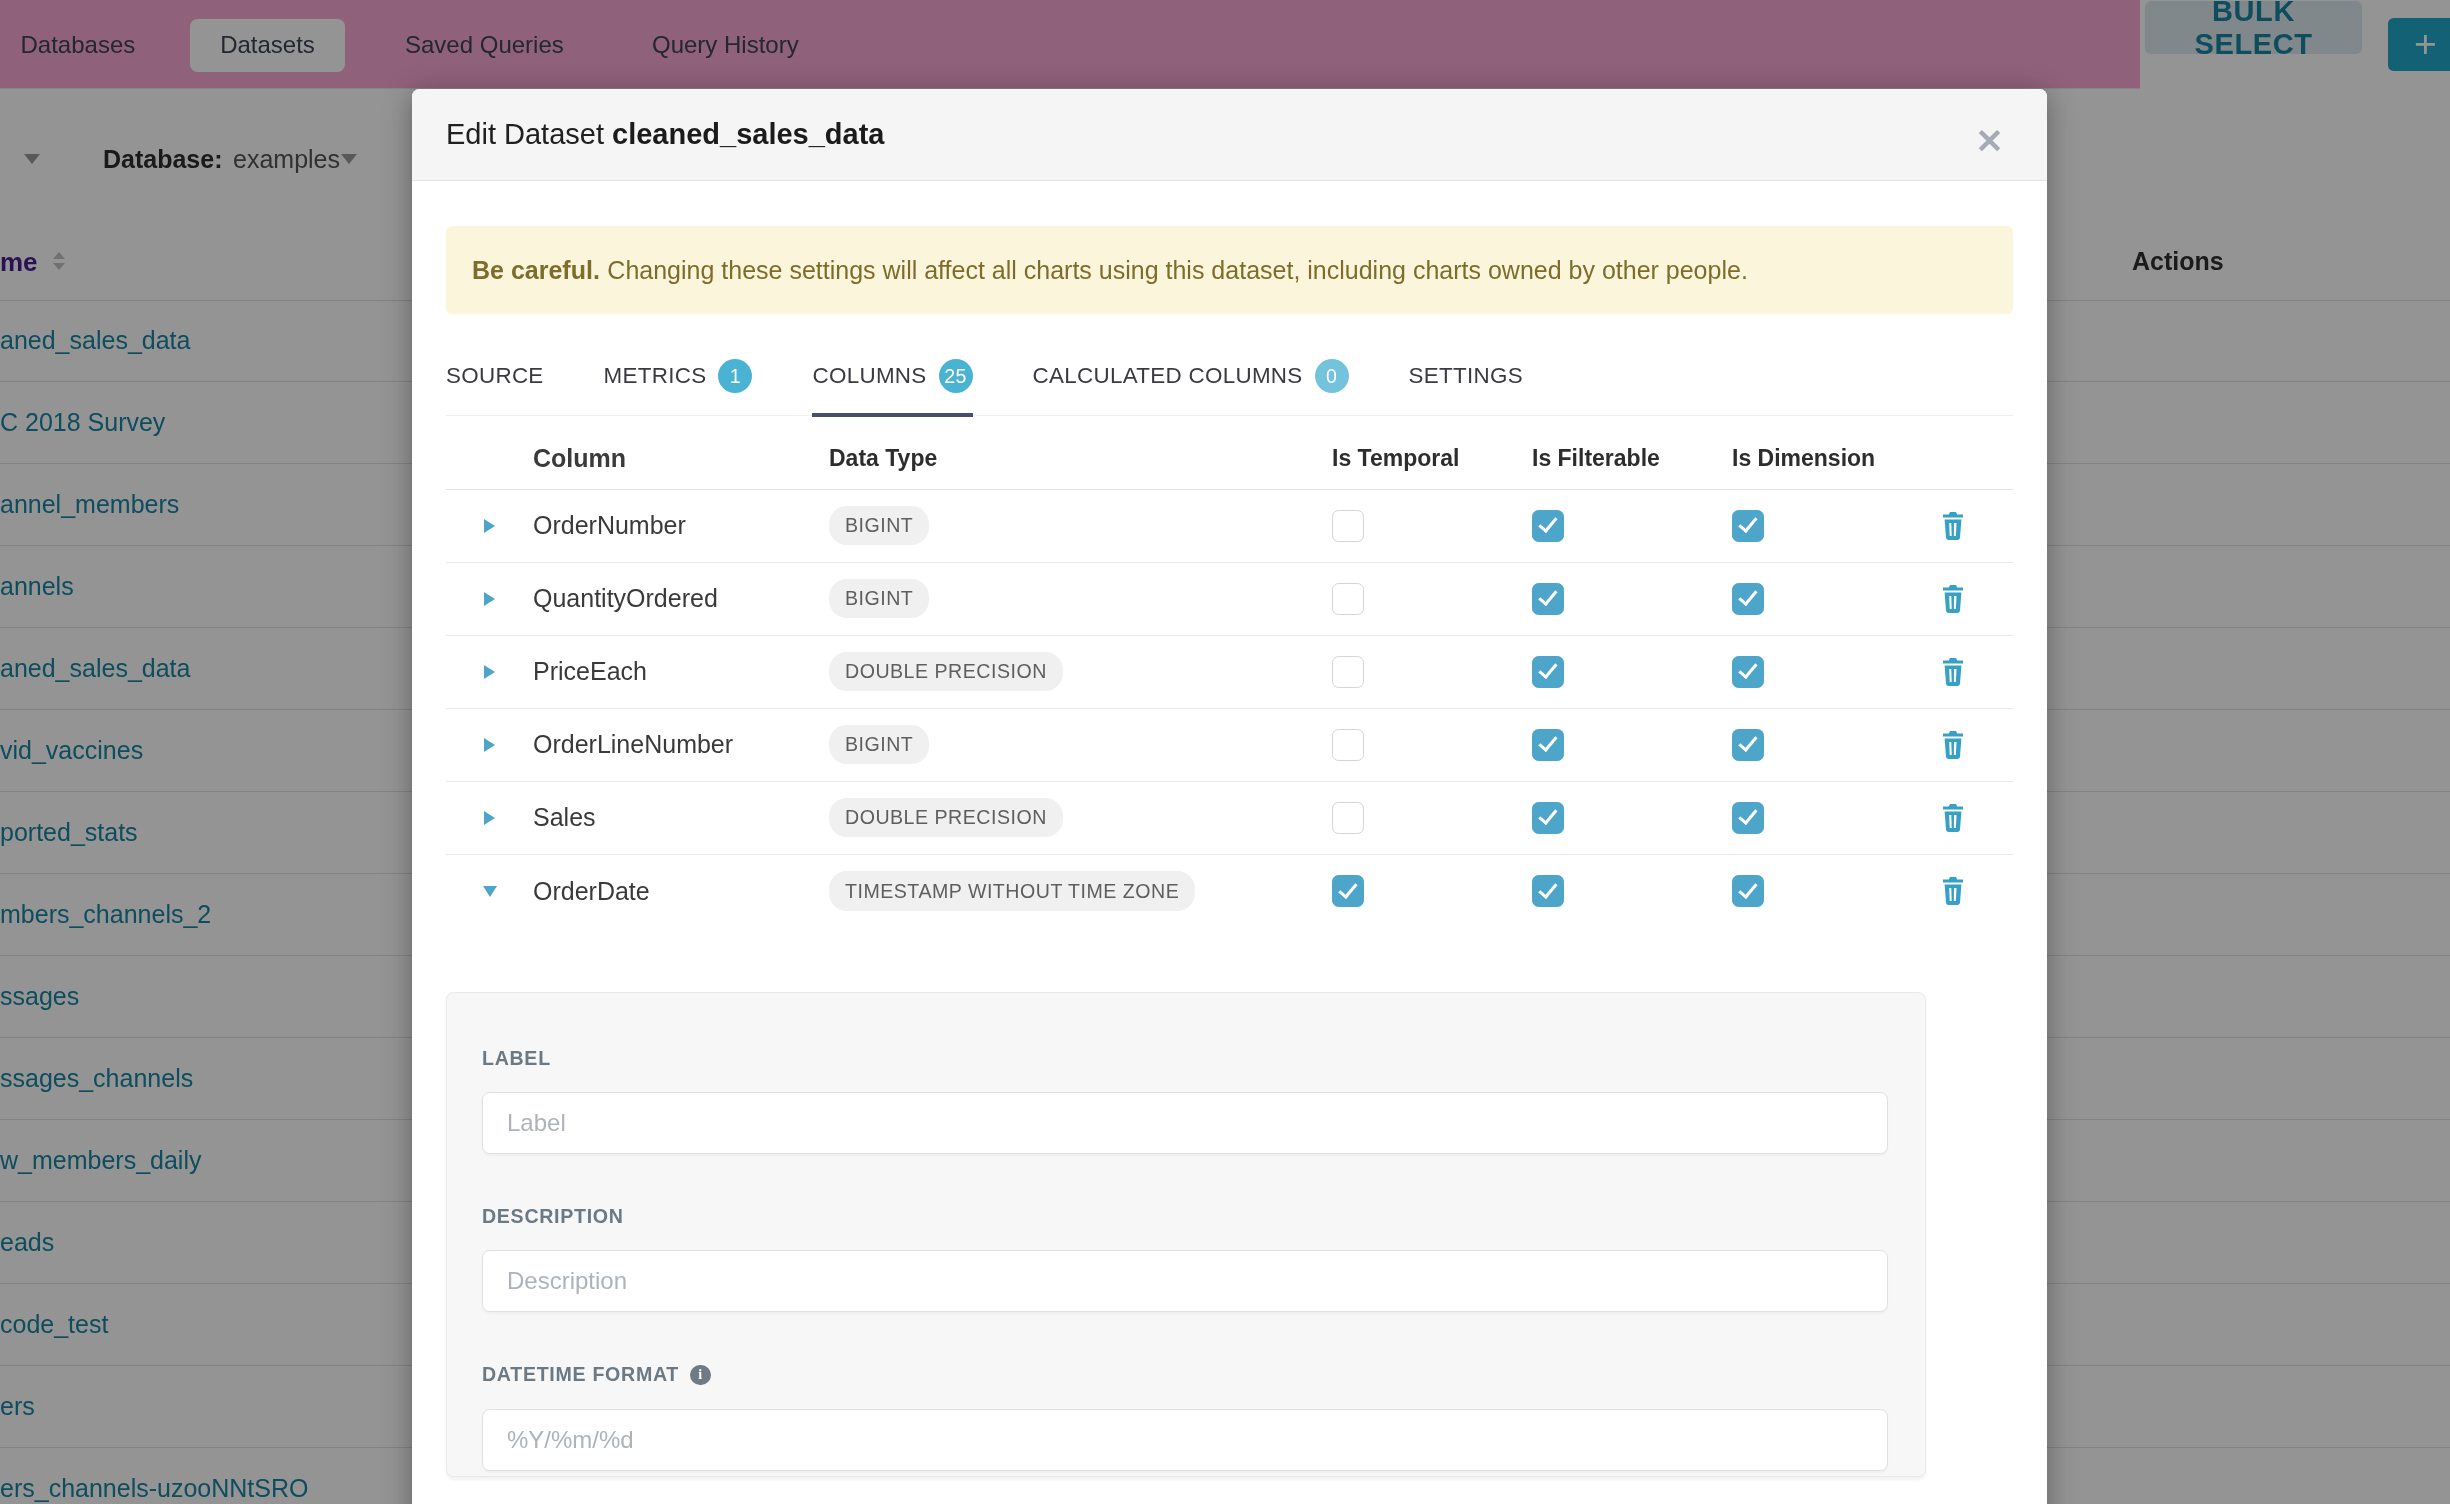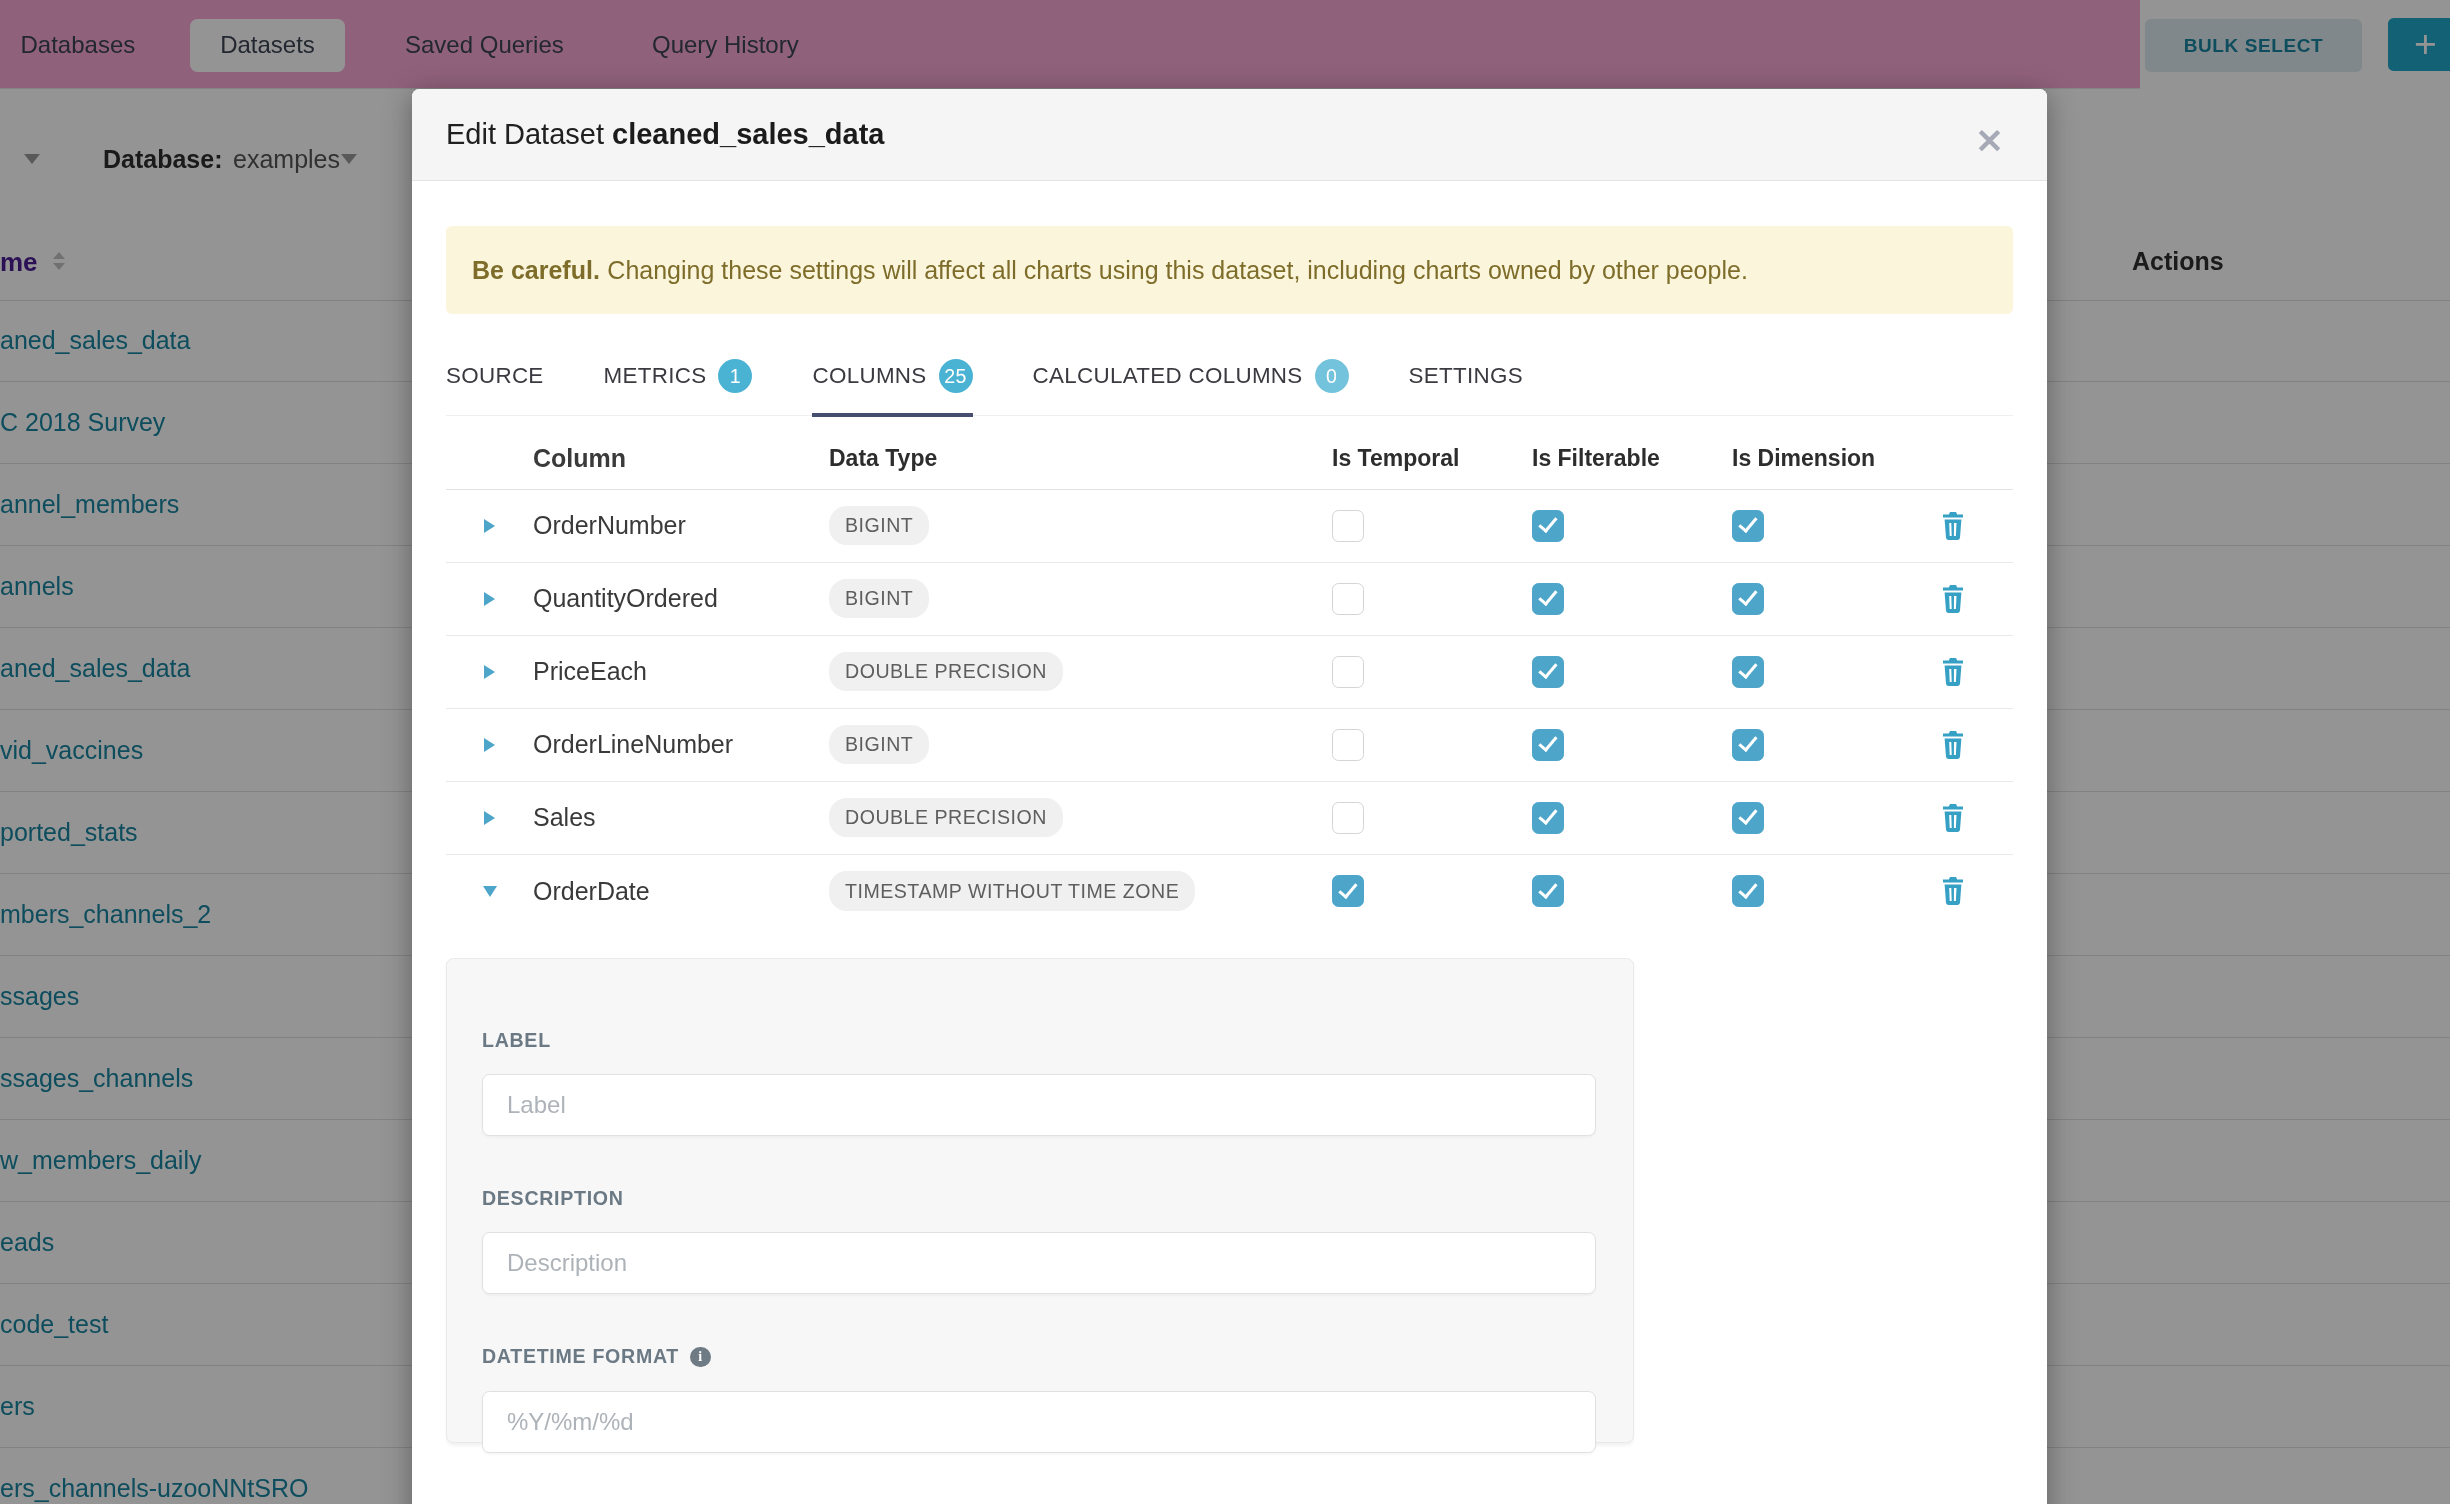--- a/index.html
+++ b/index.html
@@ -4,21 +4,21 @@
 <style>
   html,body{margin:0;padding:0;background:#888;}
   *{box-sizing:border-box;font-family:"Liberation Sans",sans-serif;}
   .stage{position:relative;width:2450px;height:1505px;overflow:hidden;background:#fff;}
 
   
   .bgpage{position:absolute;inset:0;background:#fff;}
   .navbar{position:absolute;left:0;top:0;width:2140px;height:89px;background:#f9a8d4;border-bottom:0.9px solid #e6e6e6;}
   .nav-item{position:absolute;top:31px;font-size:24px;color:#3c4453;white-space:nowrap;cursor:pointer;}
   .nav-pill{position:absolute;left:190px;top:18.6px;width:155px;height:53px;background:#ffffff;border-radius:7.5px;display:flex;align-items:center;justify-content:center;font-size:24px;color:#3c4453;cursor:pointer;}
-  .bulk-btn{position:absolute;left:2145px;top:19px;width:217px;height:53px;background:#dfebf0;border-radius:5.6px;border:none;color:var(--link);font-size:19px;font-weight:bold;letter-spacing:0.6px;display:flex;align-items:center;justify-content:center;cursor:pointer;}
+  .bulk-btn{position:absolute;left:2145px;top:1px;width:217px;height:53px;background:#dfebf0;border-radius:5.6px;border:none;color:var(--link);font-size:29px;font-weight:bold;letter-spacing:0.6px;display:flex;align-items:center;justify-content:center;cursor:pointer;}
   .add-btn{position:absolute;left:2388px;top:17.7px;width:75px;height:53px;background:var(--primary);border-radius:5.6px;border:none;color:#fff;font-size:39px;font-weight:300;display:flex;align-items:center;justify-content:center;cursor:pointer;}
   .caret-down-gray{width:0;height:0;border-left:8.4px solid transparent;border-right:8.4px solid transparent;border-top:10.3px solid #9a9a9a;display:inline-block;}
   .filter-caret1{position:absolute;left:24px;top:154px;}
   .filter-label{position:absolute;left:103px;top:145px;font-size:25px;font-weight:bold;color:#2e2e2e;}
   .filter-value{position:absolute;left:233px;top:145px;font-size:25px;color:#555;}
   .filter-caret2{position:absolute;left:341px;top:154px;}
   .bg-name-header{position:absolute;left:0px;top:247px;font-size:26px;font-weight:bold;color:#4c1d95;}
   .sort-icon{position:absolute;left:53px;top:252px;display:flex;flex-direction:column;gap:3.7px;}
   .sort-icon i{width:0;height:0;border-left:6.5px solid transparent;border-right:6.5px solid transparent;display:block;}
   .sort-icon .up{border-bottom:7.5px solid #c2c2c2;}
@@ -59,21 +59,21 @@
   .caret-right{width:0;height:0;border-top:7.5px solid transparent;border-bottom:7.5px solid transparent;border-left:11.2px solid var(--accent);cursor:pointer;}
   .caret-exp{width:0;height:0;border-left:7.5px solid transparent;border-right:7.5px solid transparent;border-top:11.2px solid var(--accent);cursor:pointer;}
   .pill{display:inline-block;background:#f0f0f0;border-radius:17.7px;padding:8.4px 16px;font-size:19.6px;color:#5e5e5e;letter-spacing:0.5px;white-space:nowrap;}
   .cb{width:32px;height:32px;border-radius:6.5px;cursor:pointer;display:flex;align-items:center;justify-content:center;}
   .cb.off{background:#fff;border:1.9px solid #d4d4d4;}
   .cb.on{background:var(--accent);border:1.9px solid var(--accent);}
   .cb.on i{display:block;width:10.3px;height:17.7px;border-right:3.7px solid #fff;border-bottom:3.7px solid #fff;transform:rotate(40deg);margin-bottom:4.7px;}
   .trash{width:24px;height:28px;cursor:pointer;}
   .trash svg{width:24px;height:28px;fill:var(--trash);}
 
-  .detail-panel{margin-top:30px;width:1188px;height:485px;background:#f7f7f7;border:0.9px solid #e9e9e9;border-radius:7.5px;box-shadow:0 2.8px 2.8px rgba(0,0,0,0.05);padding:70px 37px 0 35px;}
+  .detail-panel{margin-top:64px;width:1480px;height:485px;background:#f7f7f7;border:0.9px solid #e9e9e9;border-radius:7.5px;box-shadow:0 2.8px 2.8px rgba(0,0,0,0.05);padding:54px 37px 0 35px;}
   .field{margin-bottom:51px;}
   .field-label{font-size:19.6px;font-weight:600;color:#6b7984;letter-spacing:0.7px;display:flex;align-items:center;}
   .info-icon{width:20.5px;height:20.5px;border-radius:50%;background:#6e7a84;color:#fff;font-size:14px;font-weight:bold;display:inline-flex;align-items:center;justify-content:center;margin-left:11.2px;font-family:"Liberation Serif",serif;cursor:pointer;}
   .field input{display:block;margin-top:22.4px;width:100%;height:62px;border:0.9px solid #e0e0e0;border-radius:7.5px;background:#fff;padding:0 24px;font-size:24px;color:#333;outline:none;box-shadow:0 1.9px 1.9px rgba(0,0,0,0.03);}
   .field input::placeholder{color:#adb3b8;}
 </style>
 </head>
 <body>
 
 <div class="stage">

